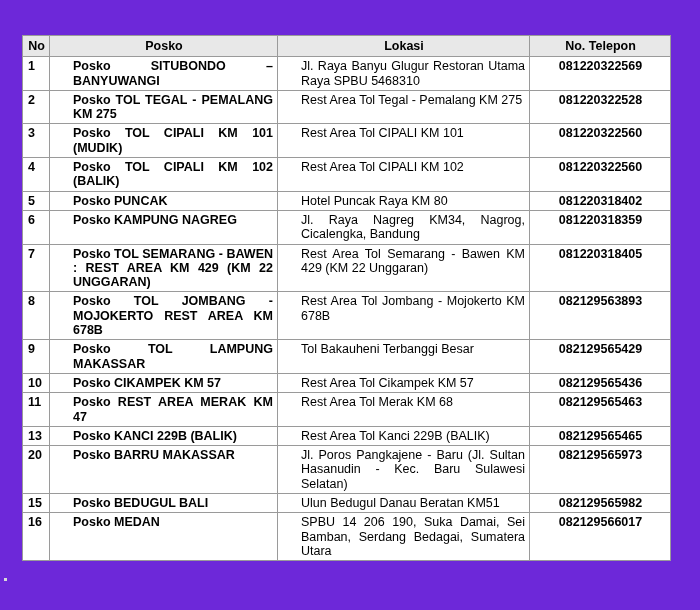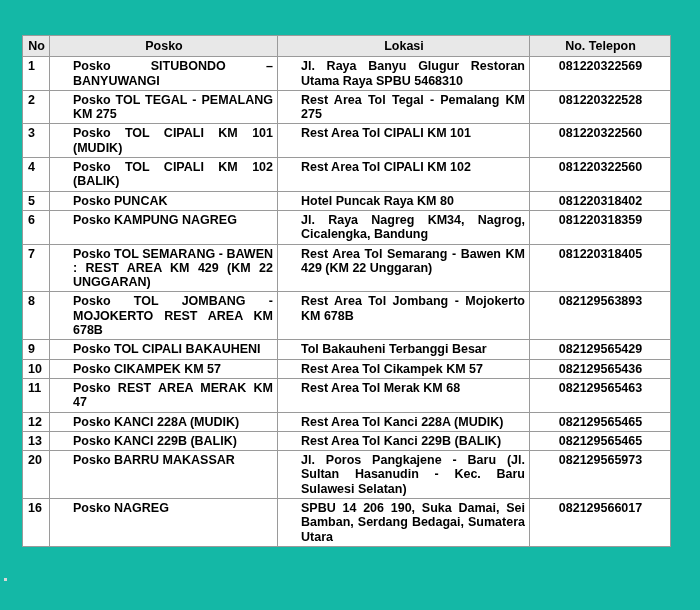--- a/index.html
+++ b/index.html
@@ -11,21 +11,21 @@
   body {
     width: 700px;
     height: 610px;
     font-family: "Liberation Sans", sans-serif;
     -webkit-font-smoothing: none;
   }
   #page {
     position: relative;
     width: 700px;
     height: 610px;
-    background: #14b8a6;
+    background: #6d28d9;
     overflow: hidden;
   }
   #table-wrap {
     position: absolute;
     left: 22px;
     top: 35px;
     width: 648px;
   }
   table.posko-table {
     border-collapse: collapse;
@@ -71,21 +71,21 @@
     white-space: nowrap;
   }
   td.cell-posko {
     font-weight: bold;
     text-align: justify;
     text-align-last: left;
     padding-left: 8px;
     padding-right: 6px;
   }
   td.cell-lokasi {
-    font-weight: bold;
+    font-weight: normal;
     text-align: justify;
     text-align-last: left;
     padding-left: 6px;
     padding-right: 6px;
   }
   td.cell-telepon {
     font-weight: bold;
     text-align: center;
     white-space: nowrap;
     padding-left: 8px;
@@ -203,21 +203,21 @@
               <span>Posko TOL JOMBANG - MOJOKERTO REST AREA KM 678B</span>
             </td>
             <td class="cell-lokasi">
               <span>Rest Area Tol Jombang - Mojokerto KM 678B</span>
             </td>
             <td class="cell-telepon">082129563893</td>
           </tr>
           <tr>
             <td class="cell-no">9</td>
             <td class="cell-posko">
-              <span>Posko TOL CIPALI BAKAUHENI</span>
+              <span>Posko TOL LAMPUNG MAKASSAR</span>
             </td>
             <td class="cell-lokasi">
               <span>Tol Bakauheni Terbanggi Besar</span>
             </td>
             <td class="cell-telepon">082129565429</td>
           </tr>
           <tr>
             <td class="cell-no">10</td>
             <td class="cell-posko">
               <span>Posko CIKAMPEK KM 57</span>
@@ -231,53 +231,53 @@
             <td class="cell-no">11</td>
             <td class="cell-posko">
               <span>Posko REST AREA MERAK KM 47</span>
             </td>
             <td class="cell-lokasi">
               <span>Rest Area Tol Merak KM 68</span>
             </td>
             <td class="cell-telepon">082129565463</td>
           </tr>
           <tr>
-            <td class="cell-no">12</td>
-            <td class="cell-posko">
-              <span>Posko KANCI 228A (MUDIK)</span>
-            </td>
-            <td class="cell-lokasi">
-              <span>Rest Area Tol Kanci 228A (MUDIK)</span>
+            <td class="cell-no">13</td>
+            <td class="cell-posko">
+              <span>Posko KANCI 229B (BALIK)</span>
+            </td>
+            <td class="cell-lokasi">
+              <span>Rest Area Tol Kanci 229B (BALIK)</span>
             </td>
             <td class="cell-telepon">082129565465</td>
           </tr>
           <tr>
-            <td class="cell-no">13</td>
-            <td class="cell-posko">
-              <span>Posko KANCI 229B (BALIK)</span>
-            </td>
-            <td class="cell-lokasi">
-              <span>Rest Area Tol Kanci 229B (BALIK)</span>
-            </td>
-            <td class="cell-telepon">082129565465</td>
-          </tr>
-          <tr>
             <td class="cell-no">20</td>
             <td class="cell-posko">
               <span>Posko BARRU MAKASSAR</span>
             </td>
             <td class="cell-lokasi">
               <span>Jl. Poros Pangkajene - Baru (Jl. Sultan Hasanudin - Kec. Baru Sulawesi Selatan)</span>
             </td>
             <td class="cell-telepon">082129565973</td>
           </tr>
           <tr>
+            <td class="cell-no">15</td>
+            <td class="cell-posko">
+              <span>Posko BEDUGUL BALI</span>
+            </td>
+            <td class="cell-lokasi">
+              <span>Ulun Bedugul Danau Beratan KM51</span>
+            </td>
+            <td class="cell-telepon">082129565982</td>
+          </tr>
+          <tr>
             <td class="cell-no">16</td>
             <td class="cell-posko">
-              <span>Posko NAGREG</span>
+              <span>Posko MEDAN</span>
             </td>
             <td class="cell-lokasi">
               <span>SPBU 14 206 190, Suka Damai, Sei Bamban, Serdang Bedagai, Sumatera Utara</span>
             </td>
             <td class="cell-telepon">082129566017</td>
           </tr>
         </tbody>
     </table>
   </div>
 

